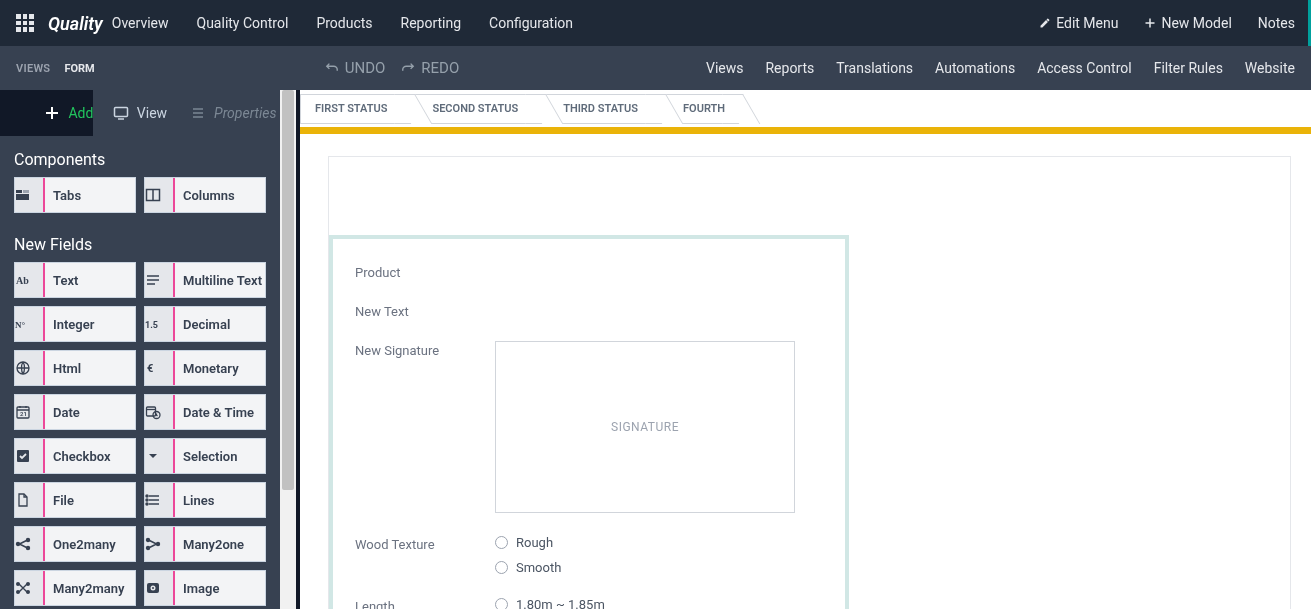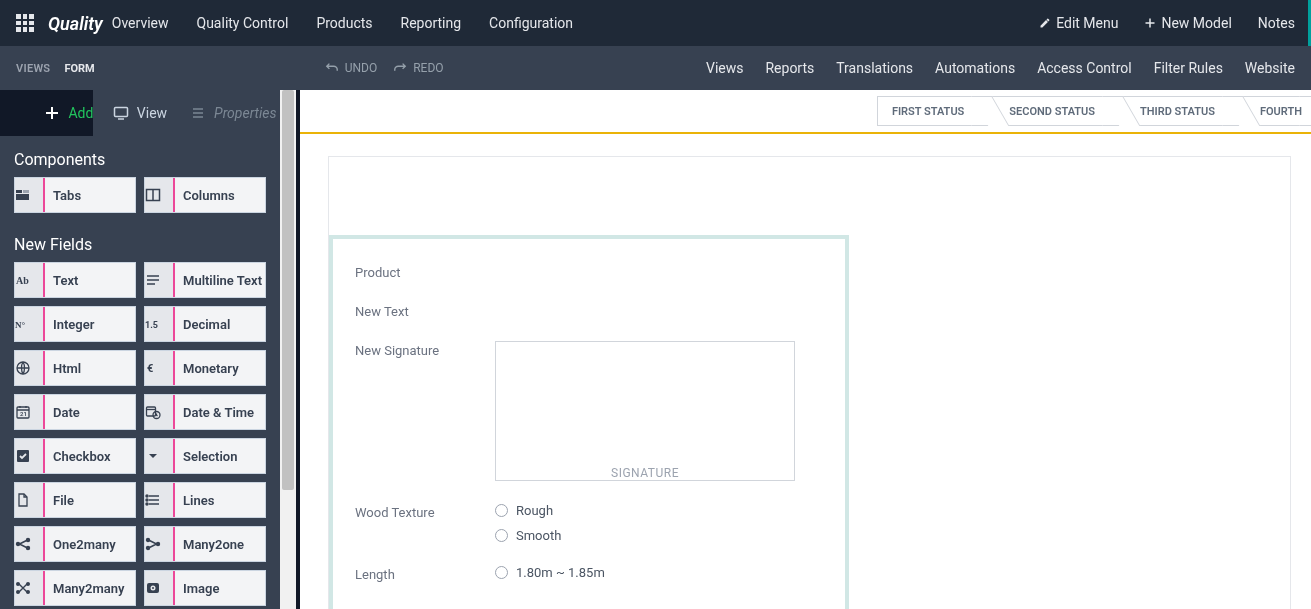--- a/index.html
+++ b/index.html
@@ -13,21 +13,21 @@
   .topmenu a { color:#e5e7eb; font-size: 14px; cursor: pointer; }
   .topnav-right { margin-left: auto; display:flex; gap: 26px; align-items:center; }
   .topnav-right a { color:#e5e7eb; font-size: 14px; cursor: pointer; }
   .pencil-icon, .plus-icon { width:12px; height:12px; display:inline-block; vertical-align:-1px; margin-right:5px; }
   .right-edge { position:absolute; right:0; top:0; width:3px; height:46px; background:#00a09d; }
   
   .subbar { height: 44px; background:#374151; display:flex; align-items:center; padding: 0 16px; color:#cbd5e1; font-size:13px; }
   .subbar .left { display:flex; gap:14px; align-items:center; }
   .subbar .crumb-label { color:#9ca3af; font-size:11px; font-weight:600; letter-spacing:0.3px; }
   .subbar .crumb-strong { color:#e5e7eb; font-size:11px; font-weight:700; }
-  .subbar .undo-redo { margin-left: 230px; display:flex; gap:16px; color:#95a0ab; font-size:12px; align-items:center; }
+  .subbar .undo-redo { margin-left: 230px; display:flex; gap:16px; color:#95a0ab; font-size:15px; align-items:center; }
   .subbar .undo-redo span { display:flex; align-items:center; gap:6px; cursor:pointer; }
   .curve-icon { width:14px; height:14px; display:inline-block; }
   .subbar .right { margin-left:auto; display:flex; gap:22px; }
   .subbar .right a { color:#e5e7eb; cursor:pointer; font-size:14px; }
   
   .main { display:flex; height: calc(609px - 46px - 44px); }
   .sidebar-wrap { width: 296px; background:#374151; position:relative; display:flex; }
   .sidebar { width: 280px; overflow-y:auto; background:#374151; padding-bottom: 10px; }
   .side-scroll { width:16px; background:#f1f1f1; position:relative; }
   .side-scroll .thumb { position:absolute; left:2px; right:2px; top:0; height:400px; background:#c1c1c1; border-radius:2px; }
@@ -39,34 +39,34 @@
   .tab-icn { width:16px; height:16px; display:inline-block; }
   .section-title { padding: 14px 14px 8px; font-size:16px; font-weight:400; color:#fff; }
   .comp-grid { display:grid; grid-template-columns: 1fr 1fr; gap:8px; padding: 0 14px 8px; }
   .comp-item { height:36px; background:#f3f4f6; color:#374151; border:1px solid #cbd5e1; display:flex; align-items:center; font-size:13px; font-weight:600; cursor:grab; }
   .comp-item .icn { width:30px; height:100%; background:#e5e7eb; display:flex; align-items:center; justify-content:flex-start; color:#14532d; border-right:2px solid #ec4899; }
   .comp-item .lbl { padding-left:8px; }
   .icn svg { width:16px; height:16px; }
   
   .canvas { flex:1; background:#f3f4f6; overflow:hidden; position:relative; }
   .canvas-inner { background:#fff; margin:0; height:100%; }
-  .status-bar { height:44px; border-bottom:2px solid #eab308; display:flex; justify-content:flex-end; align-items:center; padding-right:0; overflow:hidden; }
+  .status-bar { height:44px; border-bottom:7px solid #eab308; display:flex; justify-content:flex-start; align-items:center; padding-right:0; overflow:hidden; }
   .status-steps { display:flex; height:30px; }
   .step { position:relative; display:flex; align-items:center; padding: 0 18px 0 26px; font-size:11px; font-weight:600; color:#5f6b7a; background:#fff; border:1px solid #d1d5db; border-right:none; }
   .step:first-child { padding-left:14px; }
   .step::after { content:""; position:absolute; right:-10px; top:-1px; bottom:-1px; width:20px; background:#fff; border-top:1px solid #d1d5db; border-right:1px solid #d1d5db; transform: skewX(30deg); transform-origin: top; z-index:1; }
   .step::before { content:""; position:absolute; right:-10px; top:50%; bottom:-1px; width:20px; background:#fff; border-bottom:1px solid #d1d5db; border-right:1px solid #d1d5db; transform: skewX(-30deg); transform-origin: bottom; z-index:1; }
   .step span { position:relative; z-index:2; }
   .step:last-child { border-right:1px solid #d1d5db; padding-right:8px;}
   .form-card-wrap { padding: 22px 20px 0 28px; }
   .form-card-outline { border:1px solid #e5e7eb; padding: 18px 0 0 0; height: 460px; }
   .form-card { margin: 60px 0 0 0; border: 4px solid #d1e7e5; width: 520px; min-height: 380px; padding: 24px 22px 10px 22px; background:#fff; color:#6b7280; font-size:13px; }
   .field-row { display:flex; margin-bottom: 22px; align-items:flex-start; }
   .field-label { width: 140px; color:#6b7280; font-size:13px; padding-top:2px; }
-  .sig-box { width: 300px; height:140px; border:1px solid #d1d5db; display:flex; align-items:flex-end; justify-content:center; color:#9ca3af; font-size:12px; letter-spacing:0.5px; }
+  .sig-box { width: 300px; height:172px; border:1px solid #d1d5db; display:flex; align-items:center; justify-content:center; color:#9ca3af; font-size:12px; letter-spacing:0.5px; }
   .radio-col { display:flex; flex-direction:column; gap:10px; color:#4b5563; font-size:13px; }
   .radio-col label { display:flex; align-items:center; gap:8px; }
   .radio-dot { width:13px; height:13px; border:1px solid #9ca3af; border-radius:50%; display:inline-block; }
   a { text-decoration:none; }
 </style>
 </head>
 <body>
 
 <div class="topnav">
   <div class="apps-icon">

